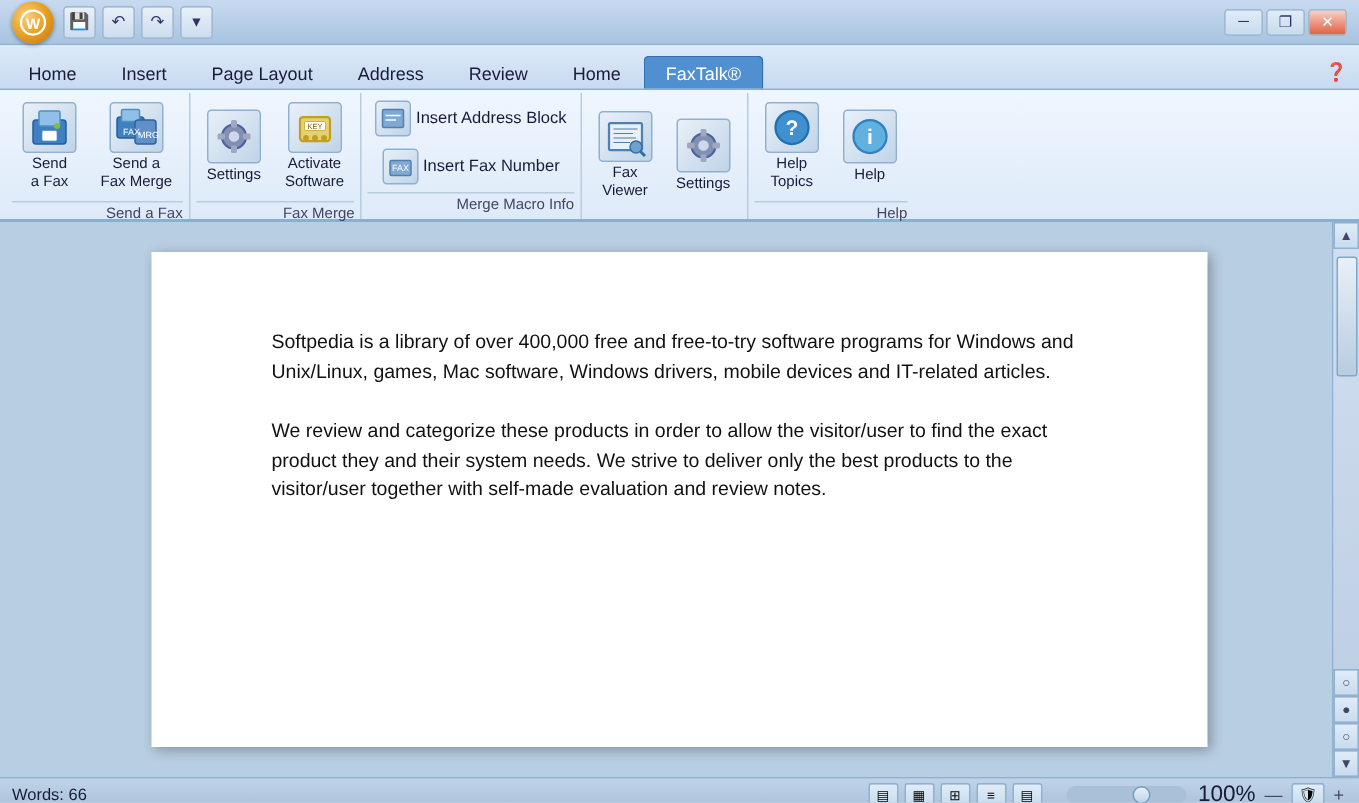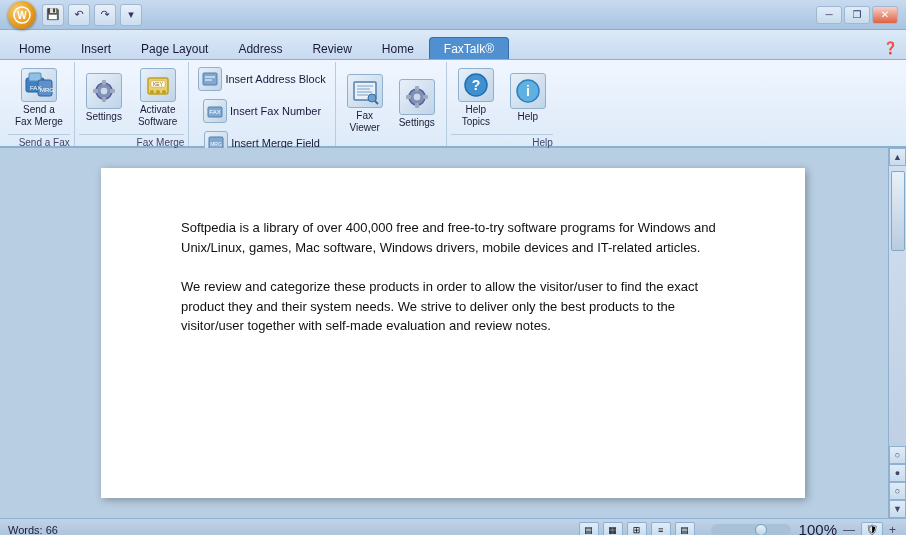--- a/index.html
+++ b/index.html
@@ -310,20 +310,31 @@
   <div class="help-icon-tab">❓</div>
 </div>
 
 <div class="ribbon-content">
 
   <div class="ribbon-group">
     <div class="ribbon-group-buttons">
       <div class="ribbon-btn-large">
         <div class="icon-fax">
           <svg width="30" height="30" viewBox="0 0 30 30">
+            <rect x="4" y="10" width="22" height="16" rx="2" fill="#4080c0" stroke="#2060a0" stroke-width="1"></rect>
+            <rect x="8" y="4" width="14" height="10" rx="1" fill="#90c0e8" stroke="#5090c0" stroke-width="1"></rect>
+            <rect x="10" y="17" width="10" height="7" rx="1" fill="white" stroke="#5090c0" stroke-width="0.5"></rect>
+            <circle cx="20" cy="14" r="2" fill="#80c040"></circle>
+          </svg>
+        </div>
+        <span>Send<br>a Fax</span>
+      </div>
+      <div class="ribbon-btn-large">
+        <div class="icon-fax">
+          <svg width="30" height="30" viewBox="0 0 30 30">
             <rect x="2" y="8" width="18" height="14" rx="2" fill="#4080c0" stroke="#2060a0" stroke-width="1"></rect>
             <rect x="5" y="3" width="12" height="8" rx="1" fill="#90c0e8" stroke="#5090c0" stroke-width="1"></rect>
             <rect x="14" y="10" width="14" height="16" rx="2" fill="#6090c8" stroke="#3060a0" stroke-width="1"></rect>
             <text x="6" y="20" font-size="6" fill="white">FAX</text>
             <text x="16" y="22" font-size="6" fill="white">MRG</text>
           </svg>
         </div>
         <span>Send a<br>Fax Merge</span>
       </div>
     </div>
@@ -375,29 +386,20 @@
         <span>Insert Address Block</span>
       </div>
       <div class="ribbon-btn-small">
         <div class="icon-sm">
           <svg width="18" height="18" viewBox="0 0 18 18">
             <rect x="2" y="5" width="14" height="10" rx="1" fill="#80a8d0" stroke="#5080b0" stroke-width="1"></rect>
             <text x="9" y="12" text-anchor="middle" font-size="6" fill="white">FAX</text>
           </svg>
         </div>
         <span>Insert Fax Number</span>
-      </div>
-      <div class="ribbon-btn-small">
-        <div class="icon-sm">
-          <svg width="18" height="18" viewBox="0 0 18 18">
-            <rect x="2" y="3" width="14" height="12" rx="1" fill="#80a8d0" stroke="#5080b0" stroke-width="1"></rect>
-            <text x="9" y="12" text-anchor="middle" font-size="5" fill="white">MRG</text>
-          </svg>
-        </div>
-        <span>Insert Merge Field</span>
       </div>
     </div>
     <div class="ribbon-group-label">Merge Macro Info</div>
   </div>
 
   <div class="ribbon-group">
     <div class="ribbon-group-buttons">
       <div class="ribbon-btn-large">
         <div class="icon-fax">
           <svg width="30" height="30" viewBox="0 0 30 30">

